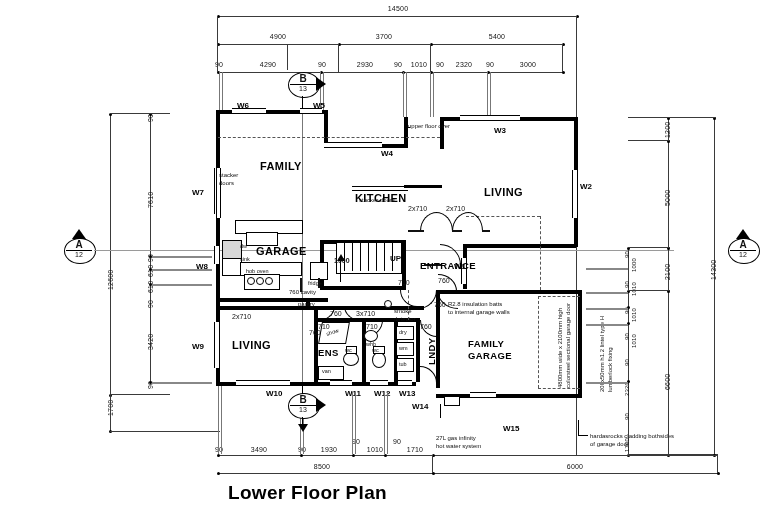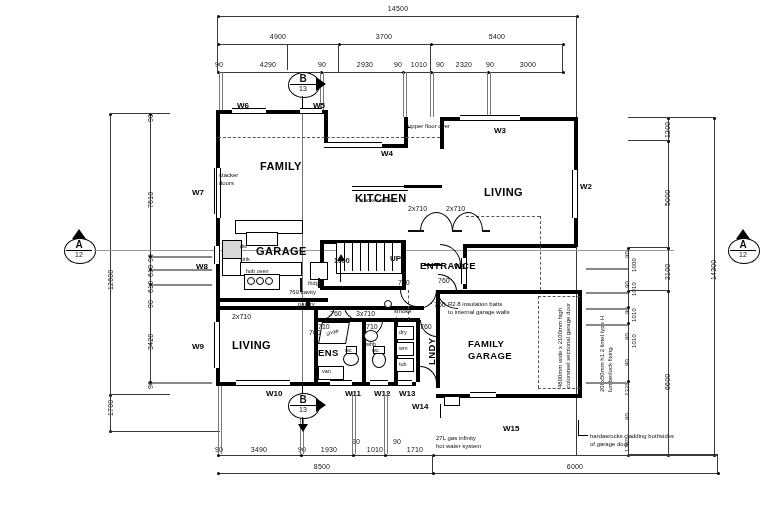--- a/index.html
+++ b/index.html
@@ -470,14 +470,15 @@
     <div class="circ"></div>
     <div class="bar"></div>
     <div class="ltr">B</div>
     <div class="num">13</div>
     <div class="tri-r" style="left:28px;top:5px;"></div>
   </div>
   <div class="vl" style="left:302px;top:386px;height:8px;background:#000;"></div>
   <div class="vl" style="left:302px;top:417px;height:10px;background:#000;"></div>
   <div class="tri-d" style="left:298px;top:424px;border-top-width:8px;border-left-width:5px;border-right-width:5px;"></div>
 
+  <div class="title" style="left:228px;top:482px;">Lower Floor Plan</div>
 
 </div>
 
 </body></html>

